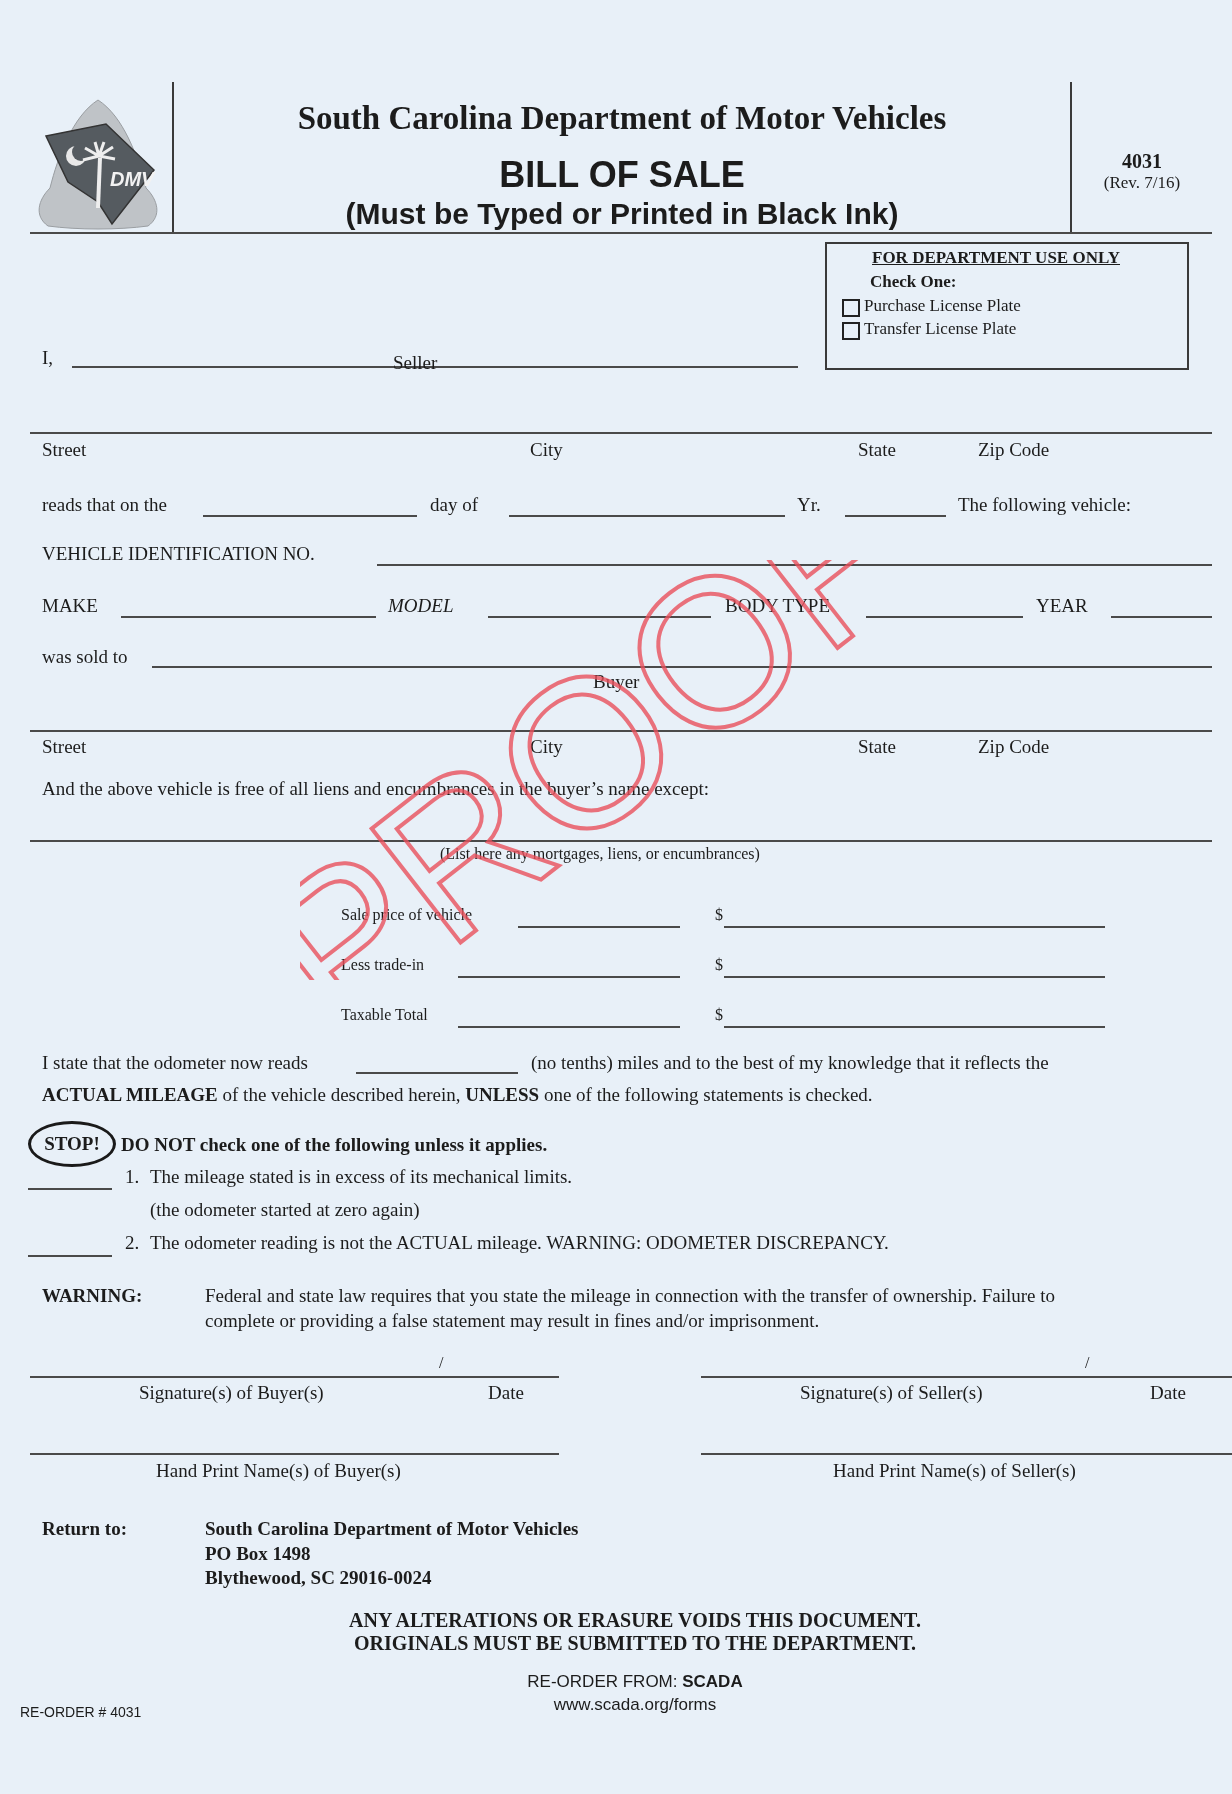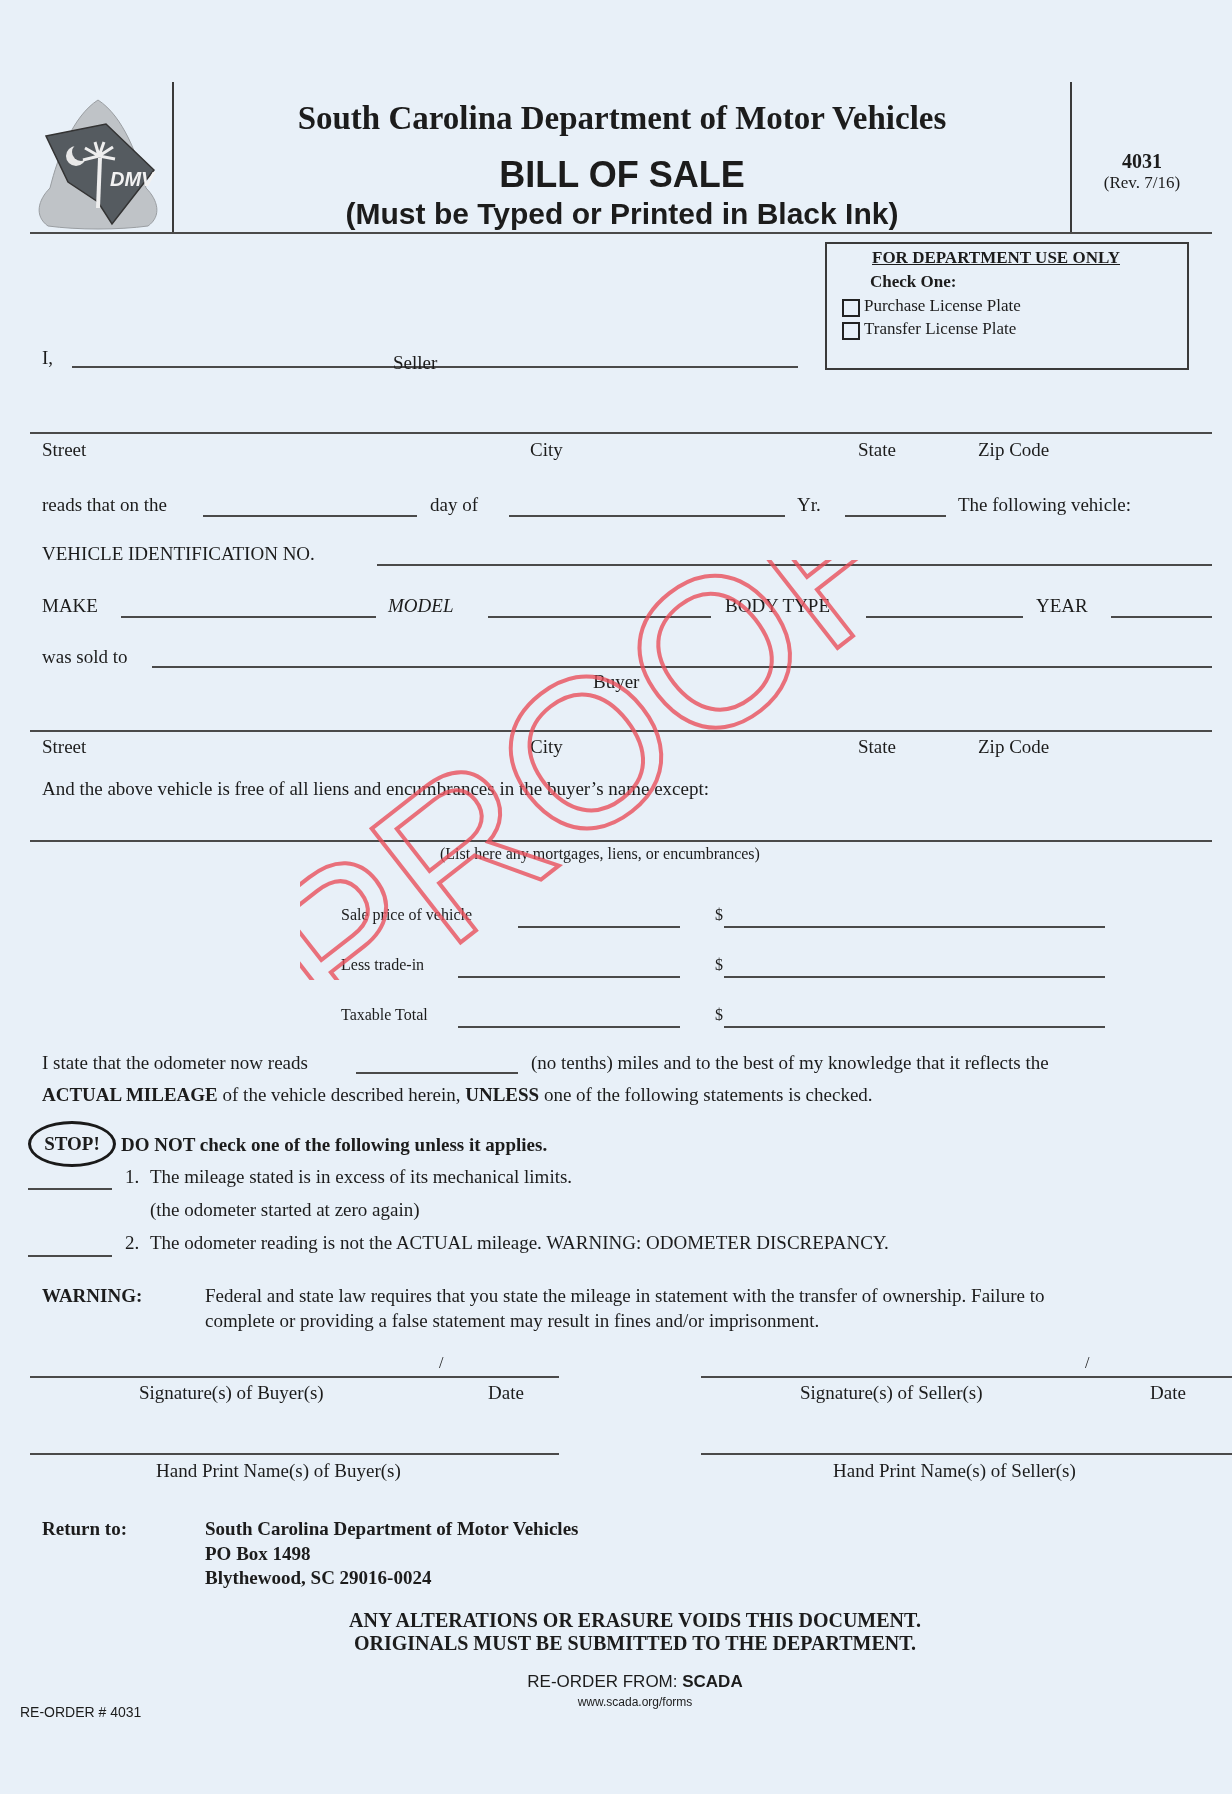--- a/index.html
+++ b/index.html
@@ -151,21 +151,21 @@
 <div class="lbl" style="left:125px;top:1167px;">1.</div>
 <div class="lbl" style="left:150px;top:1167px;">The mileage stated is in excess of its mechanical limits.</div>
 <div class="lbl" style="left:150px;top:1200px;">(the odometer started at zero again)</div>
 
 <input class="field" style="left: 28px; top: 1232px; width: 84px;">
 <div class="blank" style="left:28px;top:1255px;width:84px;"></div>
 <div class="lbl" style="left:125px;top:1233px;">2.</div>
 <div class="lbl" style="left:150px;top:1233px;">The odometer reading is not the ACTUAL mileage. WARNING: ODOMETER DISCREPANCY.</div>
 
 <div class="lbl b" style="left:42px;top:1286px;">WARNING:</div>
-<div class="lbl" style="left:205px;top:1286px;">Federal and state law requires that you state the mileage in statement with the transfer of ownership.  Failure to</div>
+<div class="lbl" style="left:205px;top:1286px;">Federal and state law requires that you state the mileage in connection with the transfer of ownership.  Failure to</div>
 <div class="lbl" style="left:205px;top:1311px;">complete or providing a false statement may result in fines and/or imprisonment.</div>
 
 <input class="field" style="left: 30px; top: 1352px; width: 400px;">
 <div class="lbl sm" style="left:439px;top:1355px;">/</div>
 <input class="field" style="left: 450px; top: 1352px; width: 107px;">
 <div class="line" style="left:30px;top:1376px;width:529px;"></div>
 <div class="lbl" style="left:139px;top:1383px;">Signature(s) of Buyer(s)</div>
 <div class="lbl" style="left:488px;top:1383px;">Date</div>
 
 <input class="field" style="left: 701px; top: 1352px; width: 380px;">
@@ -187,20 +187,20 @@
 <div class="lbl b" style="left:205px;top:1519px;">South Carolina Department of Motor Vehicles</div>
 <div class="lbl b" style="left:205px;top:1544px;">PO Box 1498</div>
 <div class="lbl b" style="left:205px;top:1568px;">Blythewood, SC 29016-0024</div>
 
 <div class="abs b" style="left:200px;width:870px;top:1609px;text-align:center;font-size:20px;">ANY ALTERATIONS OR ERASURE VOIDS THIS DOCUMENT.</div>
 <div class="abs b" style="left:200px;width:870px;top:1632px;text-align:center;font-size:20px;">ORIGINALS MUST BE SUBMITTED TO THE DEPARTMENT.</div>
 
 <div class="abs sans" style="left:400px;width:470px;top:1672px;text-align:center;font-size:17px;">
   <span style="white-space:pre;">RE-ORDER FROM: </span><span class="b">SCADA</span>
 </div>
-<div class="abs sans" style="left:400px;width:470px;top:1695px;text-align:center;font-size:12px;">www.scada.org/forms</div>
+<div class="abs sans" style="left:400px;width:470px;top:1695px;text-align:center;font-size:17px;">www.scada.org/forms</div>
 <div class="abs sans" style="left:20px;top:1704px;font-size:14px;">RE-ORDER # 4031</div>
 
 <div class="abs" style="left:300px;top:560px;width:600px;height:420px;pointer-events:none;">
   <svg width="600" height="420" viewBox="0 0 600 420">
     <text x="300" y="260" text-anchor="middle" transform="rotate(-38 300 210)" font-family="Liberation Sans, sans-serif" font-size="210" font-weight="normal" fill="none" stroke="#e8505b" stroke-width="4" stroke-opacity="0.8">PROOF</text>
   </svg>
 </div>
 
 </body></html>

